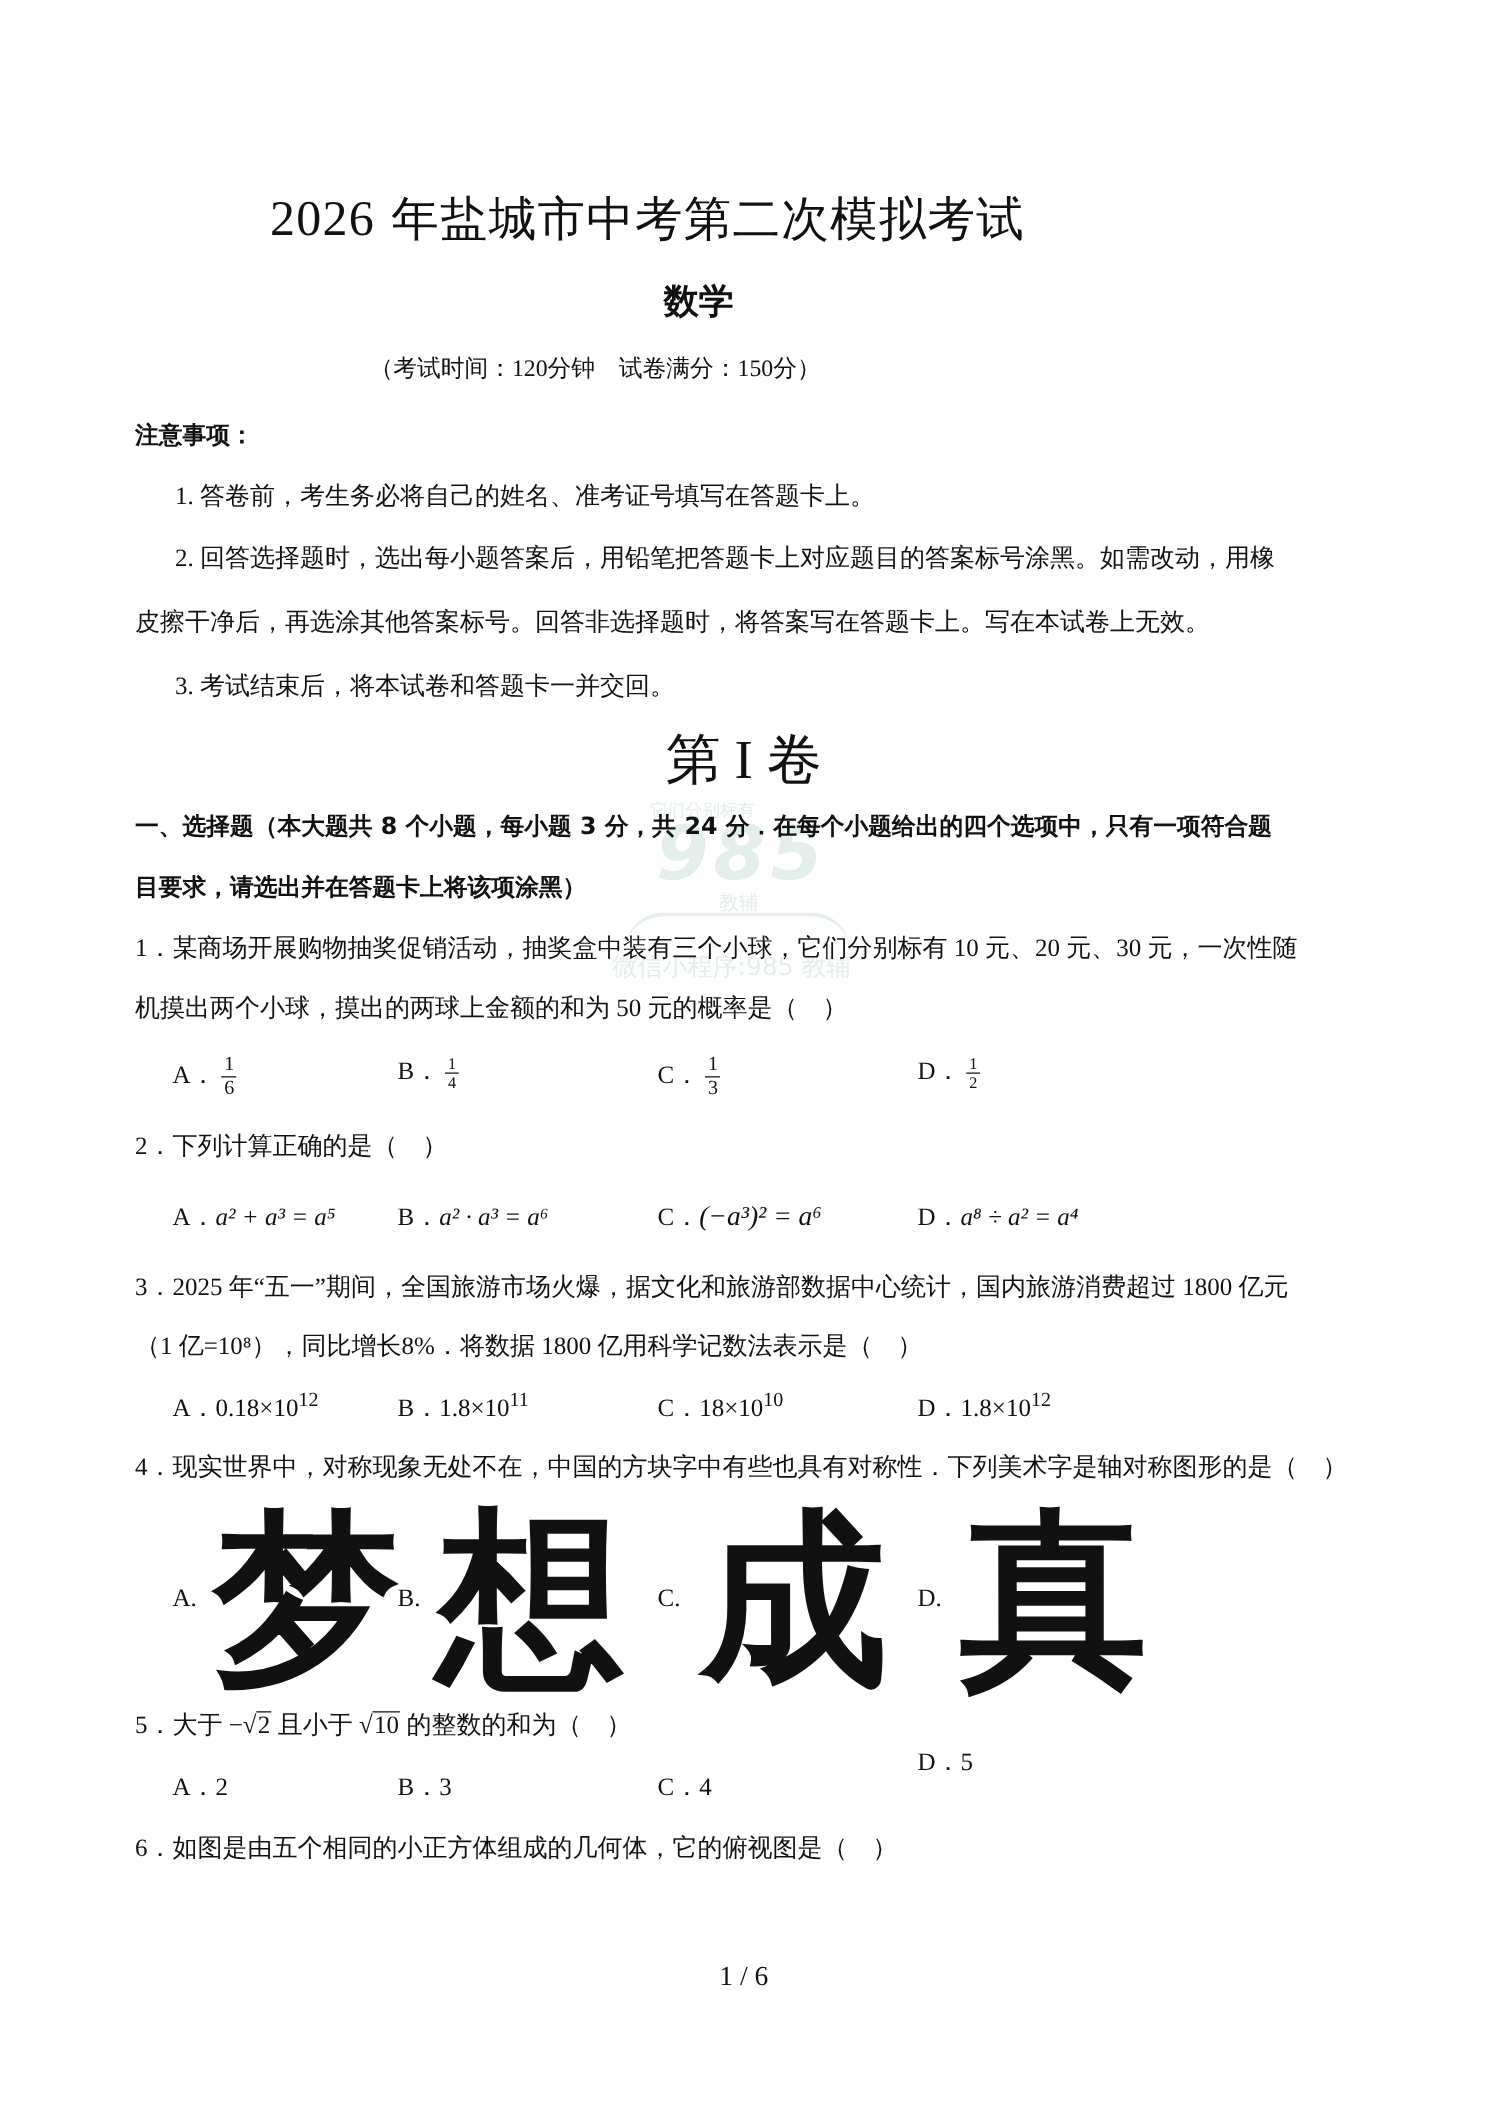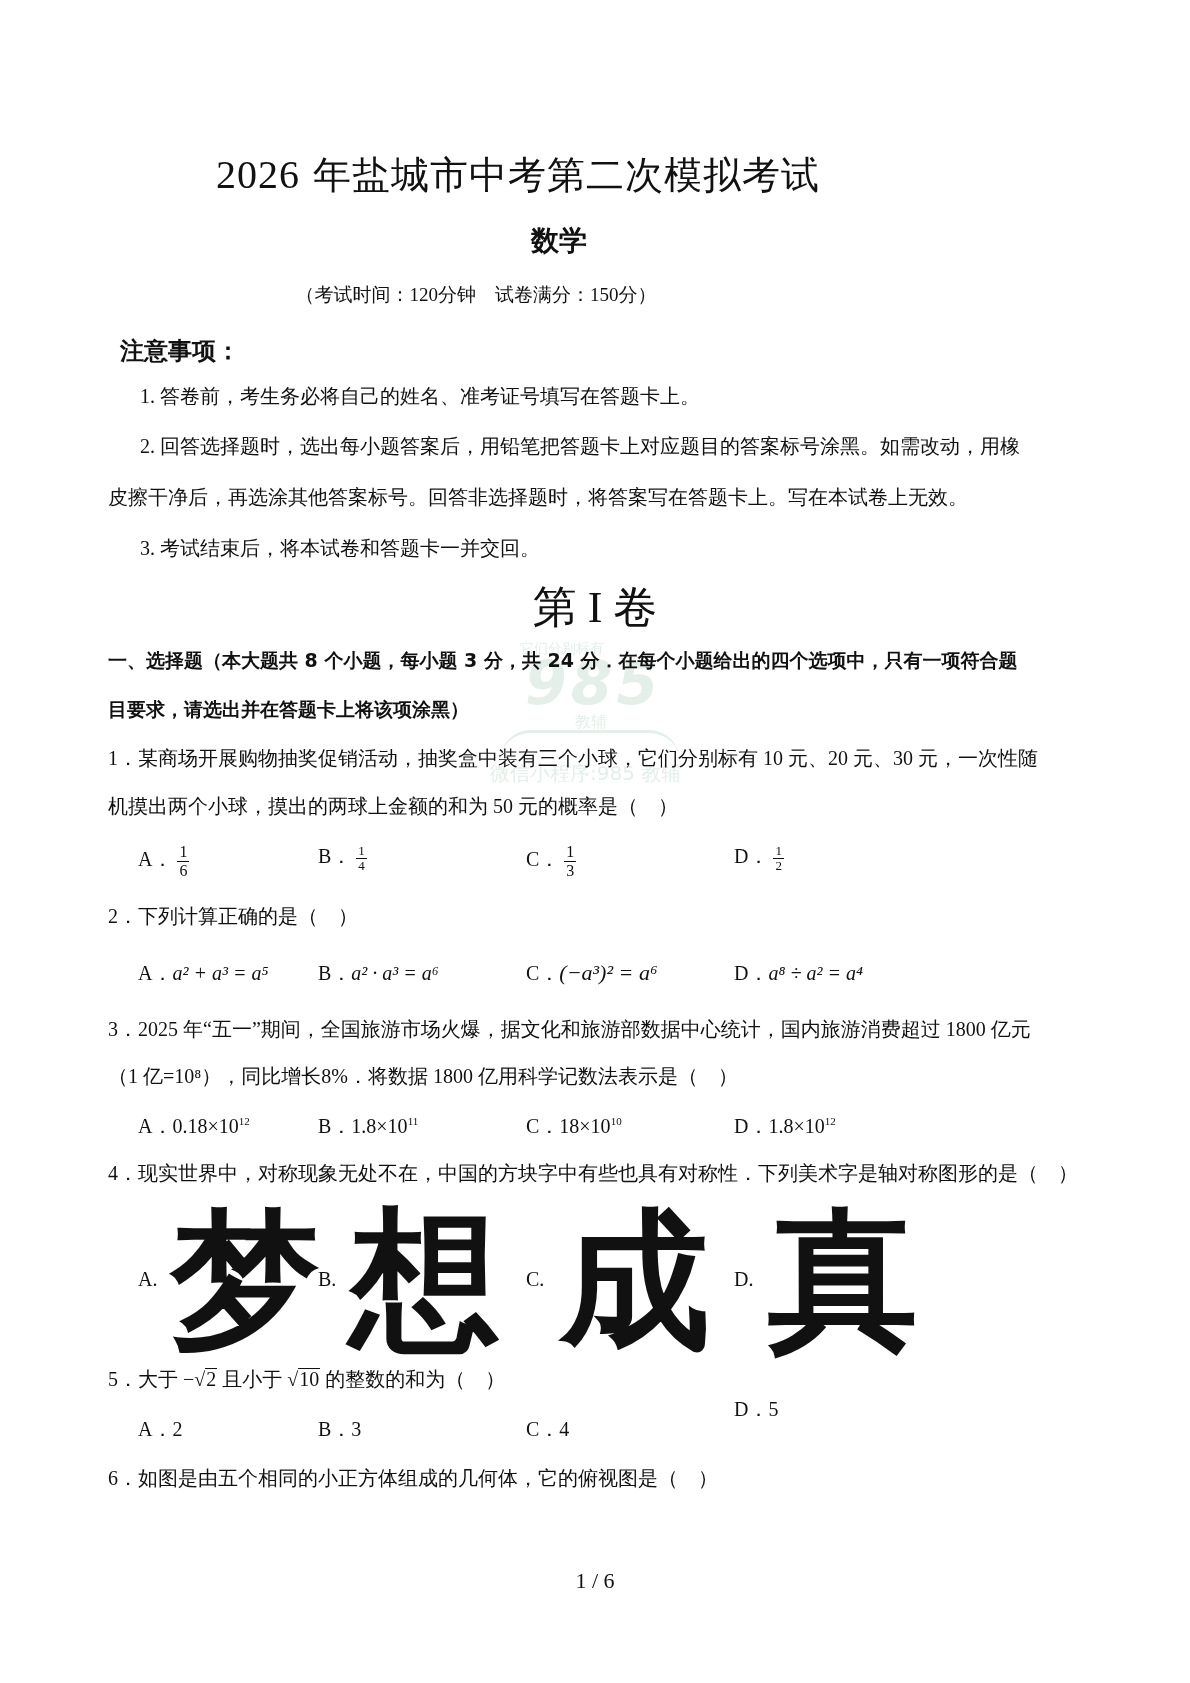--- a/index.html
+++ b/index.html
@@ -6,30 +6,30 @@
   body { width: 1190px; height: 1683px; position: relative; overflow: hidden;
          font-family: "Liberation Serif", "DejaVu Serif", serif; color: #111; }
   .abs { position: absolute; white-space: nowrap; }
   .title { left: 0; width: 1036px; text-align: center; top: 150px; font-size: 38px; letter-spacing: 1px;
            font-family: "DejaVu Sans", "Liberation Sans", sans-serif; }
   .title .num { font-family: "Liberation Serif", serif; font-size: 40px; }
   .subject { left: 0; width: 1118px; text-align: center; top: 222px; font-size: 28px; font-weight: bold;
              font-family: "DejaVu Sans", sans-serif; }
   .time { left: 0; width: 952px; text-align: center; top: 282px; font-size: 19px; }
   .body-txt { font-size: 20px; }
-  .notice-h { left: 120px; top: 335px; font-weight: bold; font-size: 24px; font-family: Liberation Mono, monospace; }
+  .notice-h { left: 108px; top: 335px; font-weight: bold; font-size: 19px; font-family: Liberation Mono, monospace; }
   .juan { left: 0; width: 1190px; text-align: center; top: 578px; font-size: 44px; }
   .sec { font-weight: bold; font-size: 19px; font-family: "DejaVu Sans", sans-serif; }
   .opt { font-size: 20px; }
   .frac { display: inline-block; vertical-align: middle; text-align: center; font-size: 16px; line-height: 18px; }
   .frac .n { display: block; border-bottom: 1px solid #111; padding: 0 2px; }
   .frac .d { display: block; padding: 0 2px; }
   .frac.small { font-size: 13px; line-height: 14px; }
   i.v { font-style: italic; }
-  sup { font-size: 11px; vertical-align: 8px; line-height: 0; }
+  sup { font-size: 16px; vertical-align: 8px; line-height: 0; }
   .art { font-family: "DejaVu Sans", sans-serif; font-weight: bold; font-size: 150px; line-height: 1; top: 1205px; }
   .wm { color: #e3efe8; font-family: "DejaVu Sans", sans-serif; }
   .pagenum { left: 0; width: 1190px; text-align: center; top: 1568px; font-size: 22px; }
   .sqrt { display: inline-block; border-top: 1px solid #111; padding: 0 1px; line-height: 20px; }
 </style>
 </head>
 <body>
 
 <div class="abs title">
   <span class="num">2026</span>

